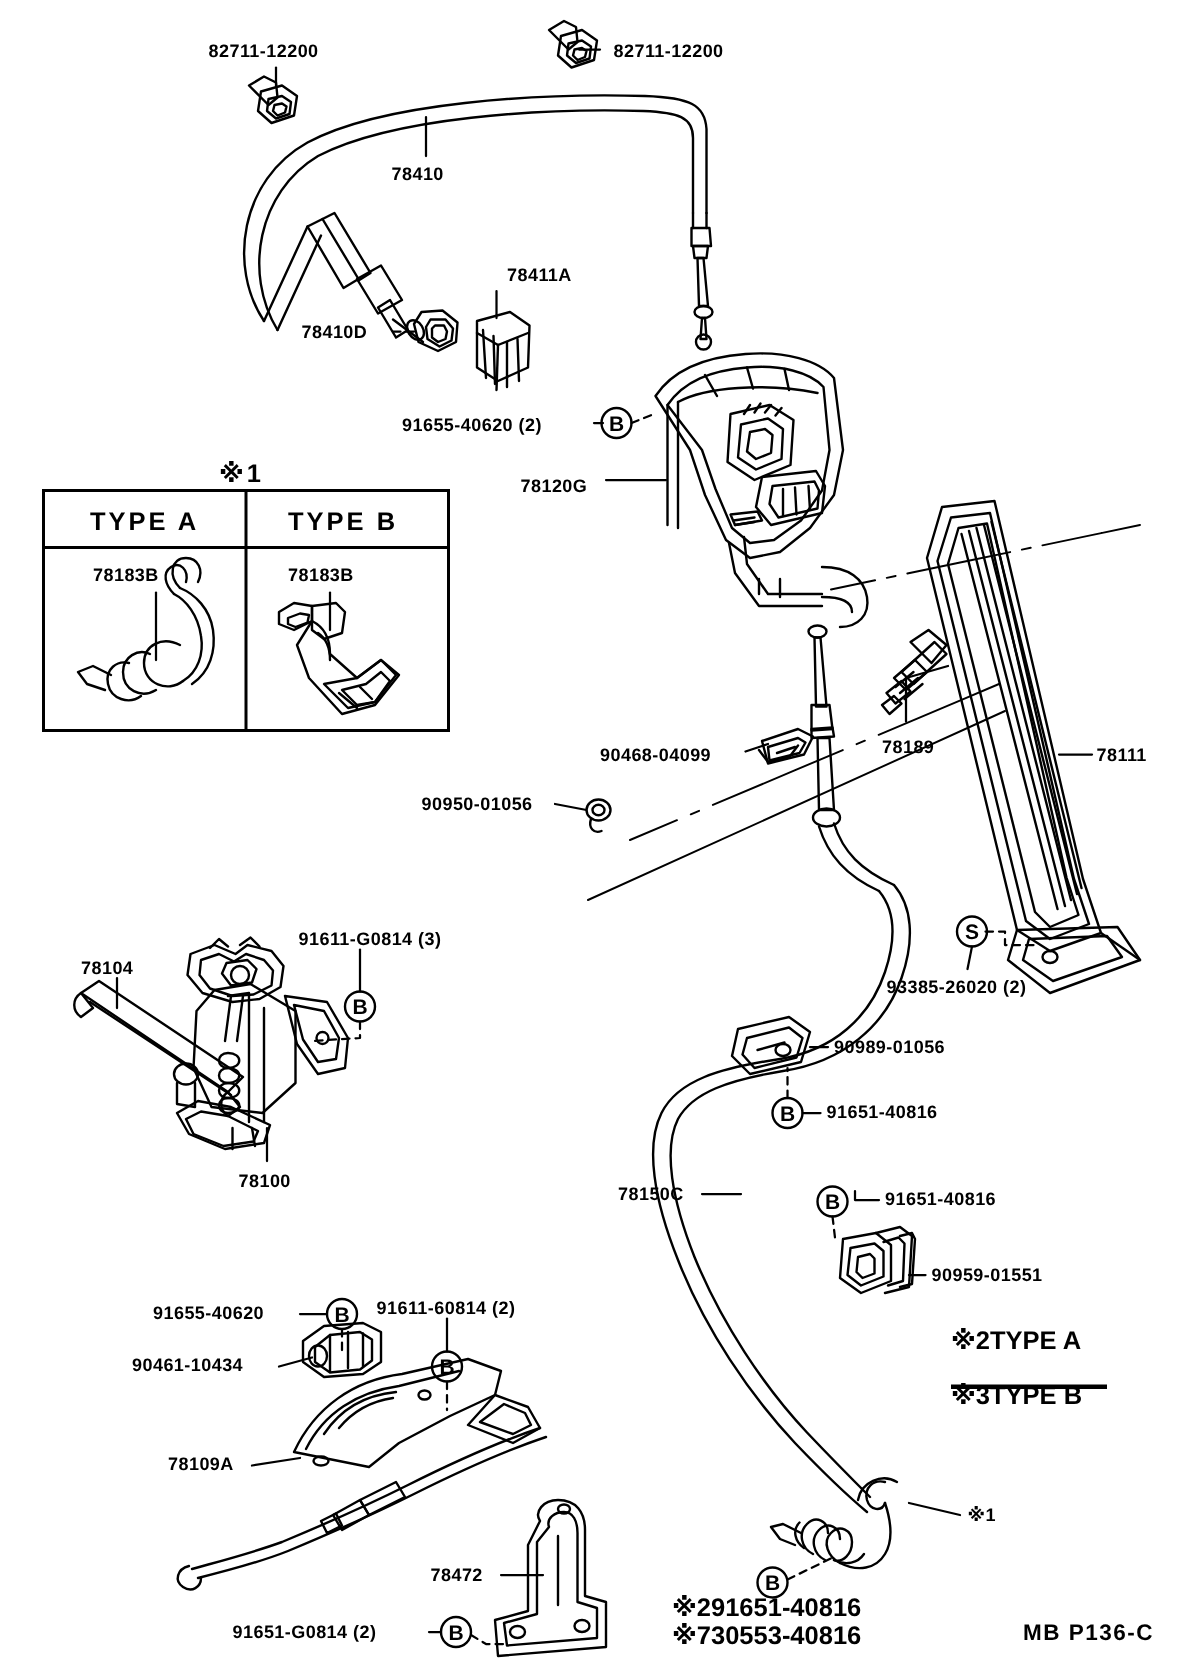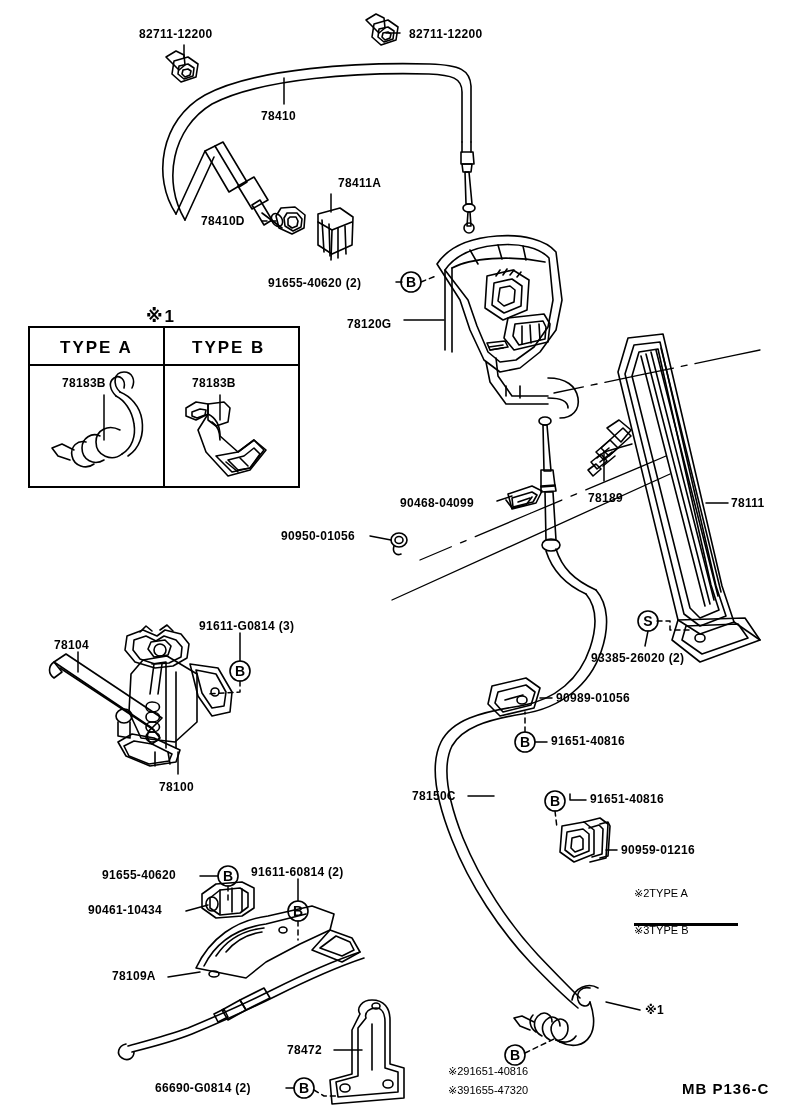--- a/index.html
+++ b/index.html
@@ -3,21 +3,21 @@
 <meta charset="utf-8">
 <style>
   html,body{margin:0;padding:0;background:#fff;}
   body{width:792px;height:1120px;position:relative;overflow:hidden;
        font-family:"Liberation Sans","DejaVu Sans",sans-serif;color:#000;}
   #stage{position:absolute;left:0;top:0;width:792px;height:1120px;}
   svg.art{position:absolute;left:0;top:0;width:792px;height:1120px;overflow:visible;}
   .lbl{position:absolute;white-space:nowrap;font-weight:bold;letter-spacing:.3px;
        font-size:12px;line-height:1;}
   .typehdr{position:absolute;white-space:nowrap;font-weight:bold;font-size:17px;letter-spacing:2px;}
-  .note{position:absolute;white-space:nowrap;font-weight:normal;font-size:11px;line-height:17px;}
+  .note{position:absolute;white-space:nowrap;font-weight:bold;font-size:17px;line-height:17px;}
   .code{position:absolute;white-space:nowrap;font-weight:bold;font-size:15px;letter-spacing:1px;}
   .bx{position:absolute;border:2px solid #000;box-sizing:border-box;}
   .bline{position:absolute;background:#000;}
 </style>
 </head>
 <body>
 
 <div id="stage">
 
   <svg class="art" viewBox="0 0 792 1120">
@@ -408,27 +408,27 @@
       <div class="lbl" style="left: 588px; top: 492px;">78189</div>
       <div class="lbl" style="left: 731px; top: 497px;">78111</div>
       <div class="lbl" style="left: 591px; top: 652px;">93385-26020 (2)</div>
       <div class="lbl" style="left: 199px; top: 620px;">91611-G0814 (3)</div>
       <div class="lbl" style="left: 54px; top: 639px;">78104</div>
       <div class="lbl" style="left: 159px; top: 781px;">78100</div>
       <div class="lbl" style="left: 556px; top: 692px;">90989-01056</div>
       <div class="lbl" style="left: 551px; top: 735px;">91651-40816</div>
       <div class="lbl" style="left: 412px; top: 790px;">78150C</div>
       <div class="lbl" style="left: 590px; top: 793px;">91651-40816</div>
-      <div class="lbl" style="left: 621px; top: 844px;">90959-01216</div>
+      <div class="lbl" style="left: 621px; top: 844px;">90959-01551</div>
       <div class="lbl" style="left: 102px; top: 869px;">91655-40620</div>
       <div class="lbl" style="left: 251px; top: 866px;">91611-60814 (2)</div>
       <div class="lbl" style="left: 88px; top: 904px;">90461-10434</div>
       <div class="lbl" style="left: 112px; top: 970px;">78109A</div>
       <div class="lbl" style="left: 287px; top: 1044px;">78472</div>
-      <div class="lbl" style="left: 155px; top: 1082px;">66690-G0814 (2)</div>
+      <div class="lbl" style="left: 155px; top: 1082px;">91651-G0814 (2)</div>
       <div class="lbl" style="left: 645px; top: 1004px;">※1</div>
     </div>
 
   <div id="marker-layer">
       <div style="position: absolute; left: 406px; top: 274px; width: 10px; text-align: center; font: bold 14px &quot;Liberation Sans&quot;, sans-serif;">B</div>
       <div style="position: absolute; left: 643px; top: 613px; width: 10px; text-align: center; font: bold 14px &quot;Liberation Sans&quot;, sans-serif;">S</div>
       <div style="position: absolute; left: 235px; top: 663px; width: 10px; text-align: center; font: bold 14px &quot;Liberation Sans&quot;, sans-serif;">B</div>
       <div style="position: absolute; left: 520px; top: 734px; width: 10px; text-align: center; font: bold 14px &quot;Liberation Sans&quot;, sans-serif;">B</div>
       <div style="position: absolute; left: 550px; top: 793px; width: 10px; text-align: center; font: bold 14px &quot;Liberation Sans&quot;, sans-serif;">B</div>
       <div style="position: absolute; left: 223px; top: 868px; width: 10px; text-align: center; font: bold 14px &quot;Liberation Sans&quot;, sans-serif;">B</div>
@@ -439,17 +439,17 @@
 
   <div class="note" style="left:634px;top:885px;">
     <span>※2</span><span>TYPE  A</span>
   </div>
   <div class="note" style="left:634px;top:904px;margin-top:18px;">
     <span>※3</span><span>TYPE  B</span>
   </div>
   <div class="bline" style="left:634px;top:923px;width:104px;height:3px;"></div>
 
   <div class="note" style="left:448px;top:1063px;">※291651-40816</div>
-  <div class="note" style="left:448px;top:1082px;">※391655-47320</div>
+  <div class="note" style="left:448px;top:1082px;">※730553-40816</div>
 
   <div class="code" style="left:682px;top:1080px;">MB  P136-C</div>
 
 </div>
 
 </body></html>

